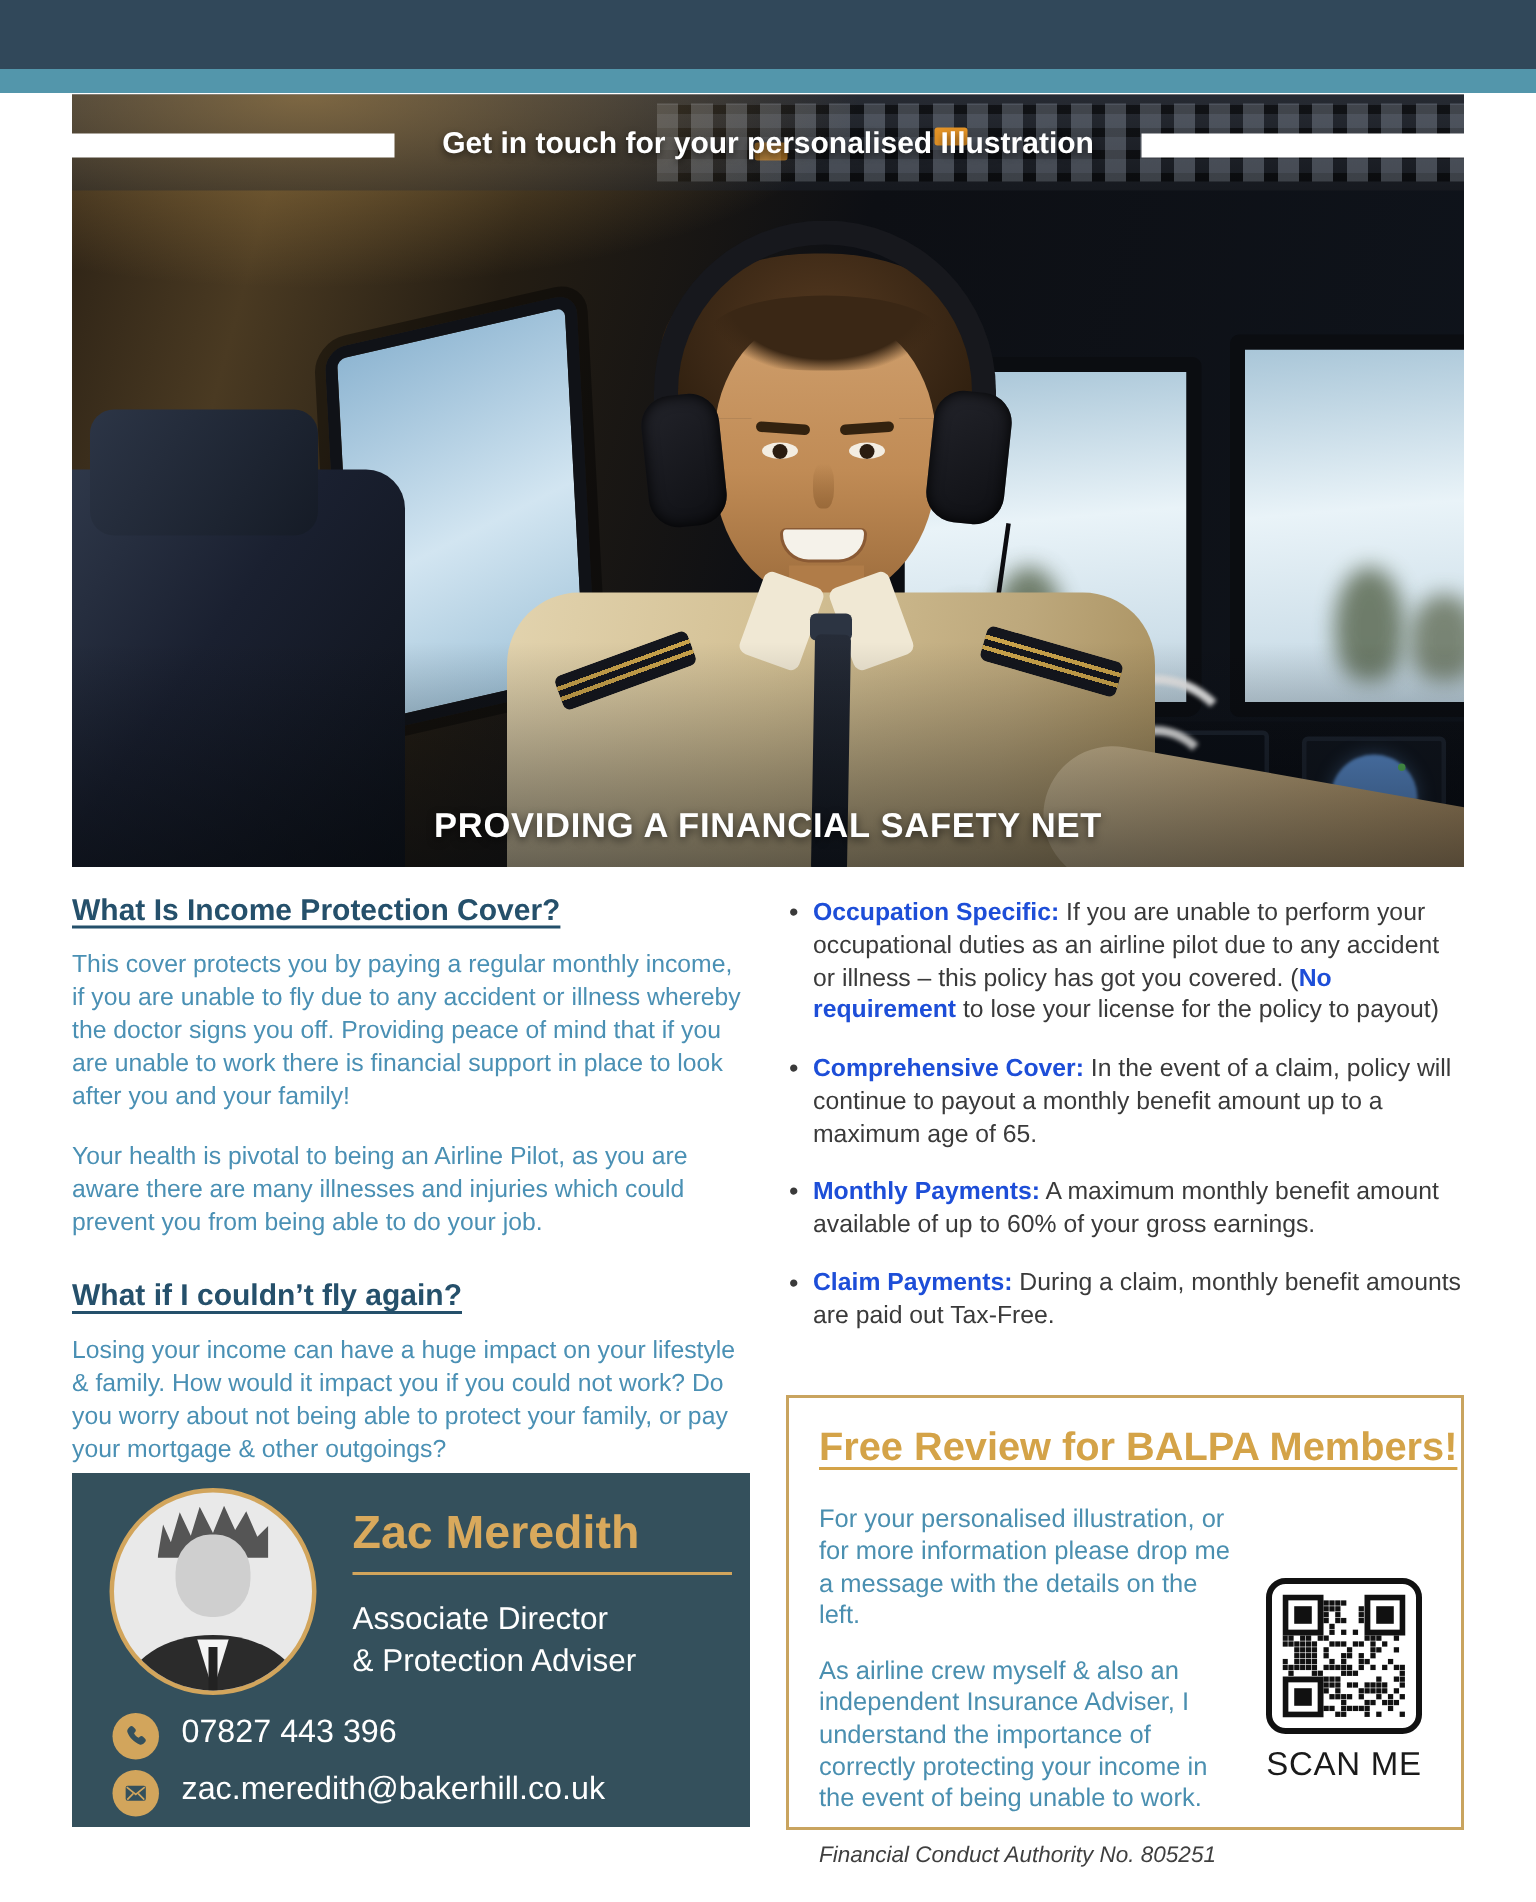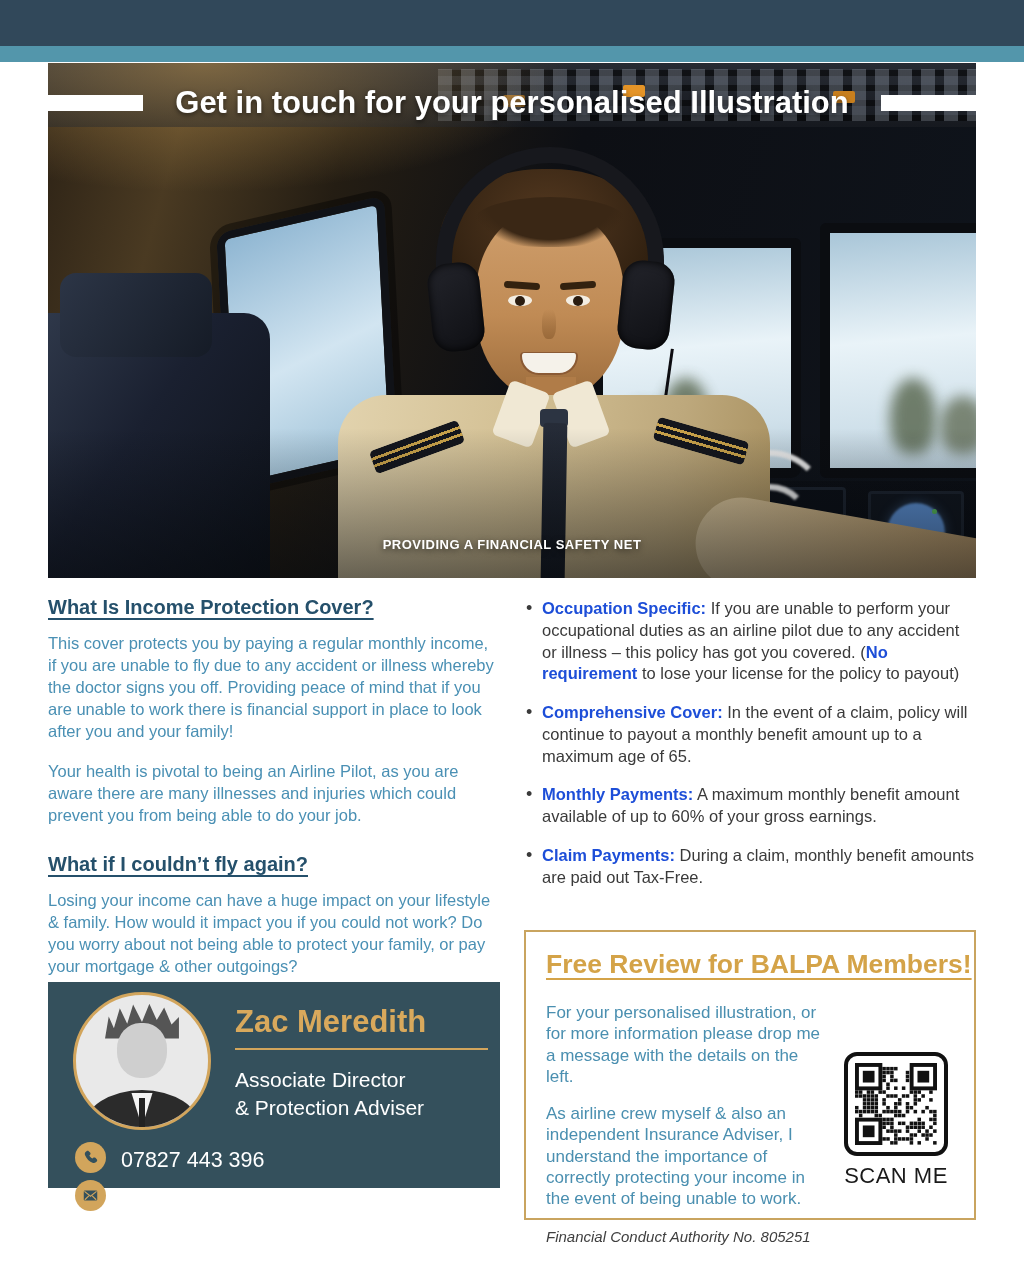--- a/index.html
+++ b/index.html
@@ -90,54 +90,54 @@
       background-image: linear-gradient(180deg, transparent 28%, #c9a24a 28% 40%, transparent 40% 58%, #c9a24a 58% 70%, transparent 70%); }
   .ep.epl { left:322px; top:372px; transform:rotate(-20deg); }
   .ep.epr { left:606px; top:366px; transform:rotate(16deg); }
   .arm { left:648px; top:430px; width:344px; height:92px;
       background: linear-gradient(95deg,#d8c49b,#bfa273 60%,#a9885c);
       border-radius:46px 30px 30px 46px; transform:rotate(10deg); transform-origin:20px 50%; }
   .bottom-shade { left:0; right:0; bottom:0; height:150px; background:linear-gradient(180deg,transparent,rgba(5,8,12,.55)); }
 
   .banner { top:22px; left:0; right:0; display:flex; align-items:center; z-index:6; }
   .banner .bar { flex:1; height:16px; background:#fff; position:static; }
-  .banner-text { position:static; padding:0 32px; color:#fff; font-weight:bold; font-size:31px; white-space:nowrap;
+  .banner-text { position:static; padding:0 32px; color:#fff; font-weight:bold; font-size:20px; white-space:nowrap;
       text-shadow:0 2px 5px rgba(0,0,0,.55); }
   .hero-title { left:0; right:0; top:398px; text-align:center; color:#fff; font-weight:bold; font-size:57px;
       letter-spacing:-1.5px; z-index:6; text-shadow:0 3px 9px rgba(0,0,0,.6); white-space:nowrap; }
-  .hero-subtitle { left:0; right:0; top:474px; text-align:center; color:#fff; font-weight:bold; font-size:13px;
+  .hero-subtitle { left:0; right:0; top:474px; text-align:center; color:#fff; font-weight:bold; font-size:23px;
       letter-spacing:.5px; z-index:6; text-shadow:0 2px 6px rgba(0,0,0,.6); }
 
   
   h2.sec { color:#25506b; font-size:20px; font-weight:bold; text-decoration:underline;
       text-decoration-thickness:2px; text-underline-offset:4px; margin:0 0 13px; }
   .col-left { position:absolute; left:48px; top:596px; width:452px; }
   .col-left p { color:#4a90b4; font-size:16.5px; line-height:1.34; margin:0 0 17px; }
   .col-left h2.h2b { margin-top:27px; }
   .col-right { position:absolute; left:524px; top:596px; width:452px; }
   ul.benefits { list-style:none; margin:2px 0 0; padding:0; }
   li.benefit { position:relative; padding-left:18px; margin-bottom:17px; color:#3a3a3a; font-size:16.5px; line-height:1.32; }
   li.benefit::before { content:"\2022"; position:absolute; left:2px; top:-1px; font-size:18px; }
   .bld { font-weight:bold; color:#1d4ed8;margin-top:28px; }
 
   
-  .contact-card { position:absolute; left:48px; top:982px; width:452px; height:206px; background:#34505c; }
+  .contact-card { position:absolute; left:48px; top:982px; width:452px; height:236px; background:#34505c; }
   .avatar { position:absolute; left:25px; top:10px; width:138px; height:138px; border-radius:50%;
       border:3px solid #d2a55c; background:#e9e9e9; overflow:hidden; }
   .avatar span { position:absolute; }
   .av-hair { left:22%; top:5%; width:56%; height:28%; background:#555;
       clip-path: polygon(0 100%,5% 40%,12% 72%,20% 18%,30% 60%,38% 8%,50% 55%,60% 6%,70% 50%,80% 16%,90% 62%,100% 42%,100% 100%); }
   .av-face { left:31%; top:21%; width:38%; height:42%; background:#cfcfcf; border-radius:46%; }
   .av-suit { left:6%; bottom:-4%; width:88%; height:32%; background:#2b2b2b; border-radius:50% 50% 0 0 / 90% 90% 0 0; }
   .av-shirt { left:42%; bottom:0; width:16%; height:26%; background:#f4f4f4; clip-path:polygon(0 0,100% 0,50% 100%); }
   .av-tie { left:47.5%; bottom:0; width:5%; height:22%; background:#222; }
   .card-name { position:absolute; left:187px; top:22px; color:#d9a95c; font-size:31px; font-weight:bold; }
   .card-rule { position:absolute; left:187px; top:66px; width:253px; height:2px; background:#d2a55c; }
   .card-role { position:absolute; left:187px; top:84px; color:#fff; font-size:21px; font-weight:normal; line-height:1.32; }
-  .contact-row { position:absolute; left:27px; display:flex; align-items:flex-end; gap:15px; }
+  .contact-row { position:absolute; left:27px; display:flex; align-items:flex-start; gap:15px; }
   .contact-row.r-phone { top:160px; } .contact-row.r-email { top:198px; }
   .cicon { width:31px; height:31px; border-radius:50%; background:#d2a55c; display:flex; align-items:center; justify-content:center; flex:0 0 auto; }
   .contact-text { color:#fff; font-size:21.5px; }
 
   
   .balpa-box { position:absolute; left:524px; top:930px; width:452px; height:290px; background:#fff;
       border:2px solid #c9a45f; padding:17px 20px 0; }
   .balpa-box h2.gold { color:#d4a348; font-size:26.5px; font-weight:bold; text-decoration:underline;
       text-decoration-thickness:2px; text-underline-offset:5px; margin:0 0 22px; white-space:nowrap; }
   .balpa-box p.blue { color:#4a8fb0; font-size:17px; line-height:1.25; margin:0 0 16px; }

